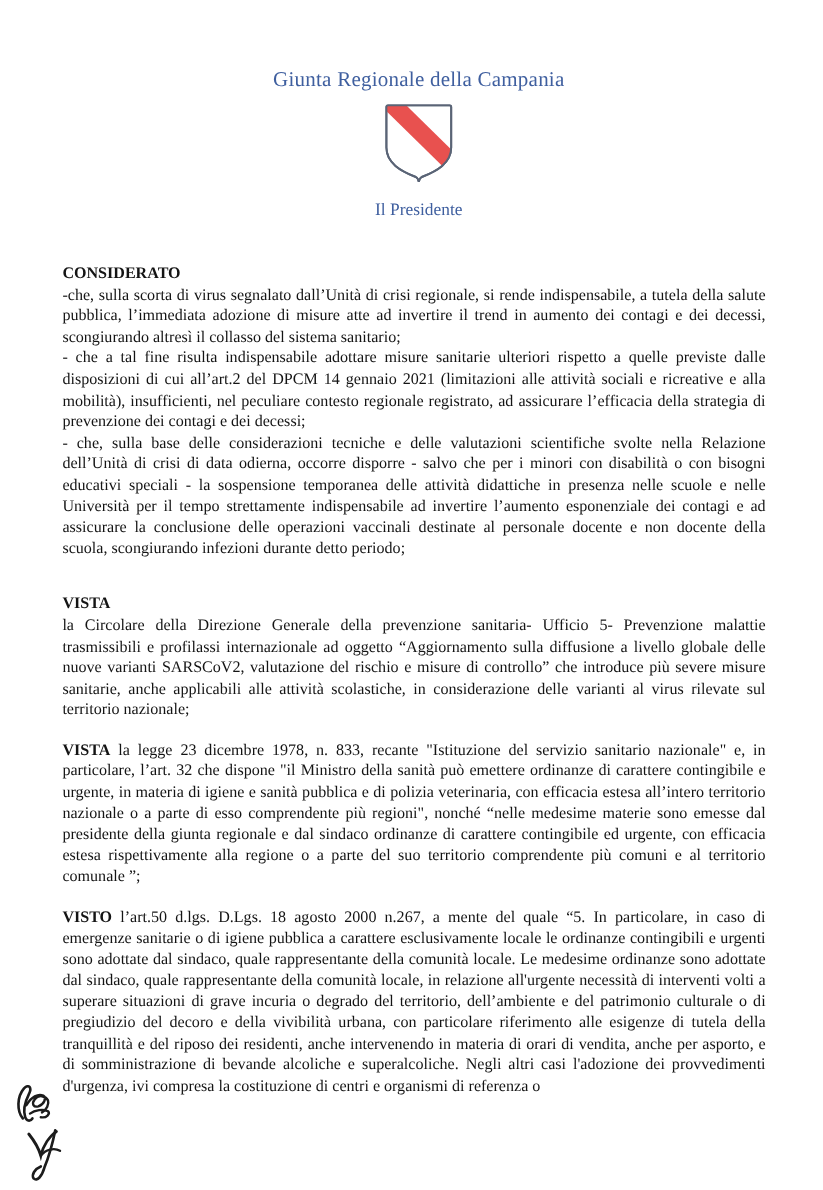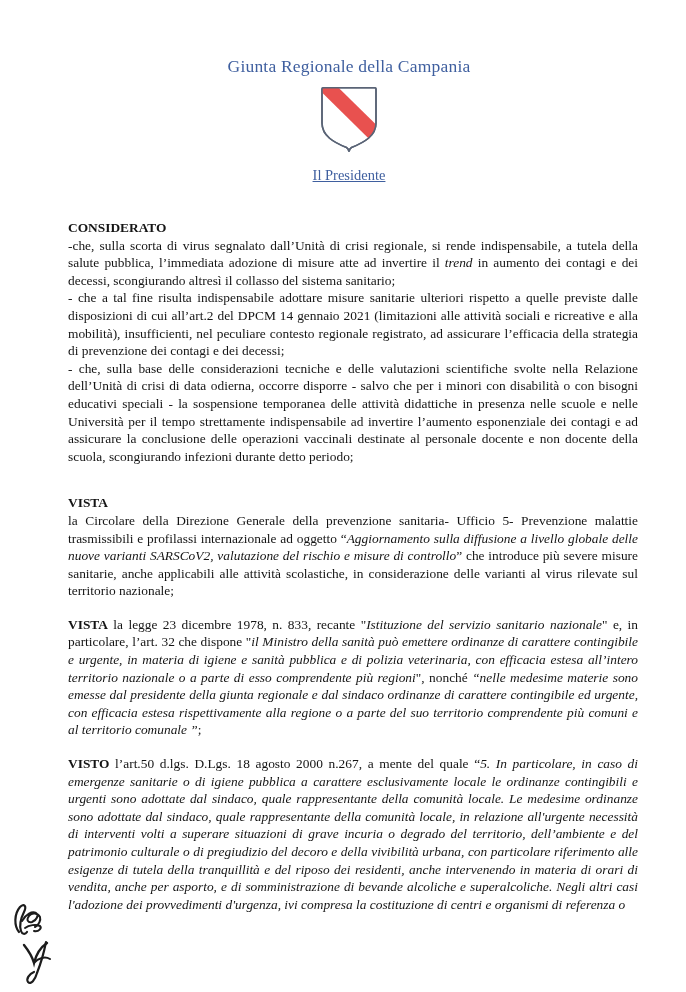--- a/index.html
+++ b/index.html
@@ -8,31 +8,31 @@
     background:#ffffff;
     font-family:"Liberation Serif", serif;
     position:relative;overflow:hidden;
     -webkit-font-smoothing:antialiased;
   }
   .header{text-align:center;padding-top:56px;padding-left:12px;}
   .title{
     font-size:17.5px;letter-spacing:.2px;color:#3f5f9f;
   }
   .emblem-wrap{margin-top:9px;height:68px;}
-  .subtitle{font-size:14.5px;color:#3f5f9f;margin-top:13px;text-decoration:underline;}
+  .subtitle{font-size:14.5px;color:#3f5f9f;margin-top:13px;}
   .doc{
-    margin:35px 48px 0 68px;
+    margin:35px 48px 0 52px;
     font-size:13.4px;line-height:17.6px;color:#141414;
     text-align:justify;text-justify:inter-word;
   }
   p.para{margin:0;}
   p.gap-sm{margin-top:16px;}
   p.gap-lg{margin-top:29px;}
   .b{font-weight:bold;}
-  .i{font-style:italic;}
+  .i{}
   .sig{position:absolute;}
   .sig-1{left:10px;top:901px;}
   .sig-2{left:19px;top:936px;}
   .sig svg path{fill:none;stroke:#1c1c1c;stroke-linecap:round;}
 </style>
 </head>
 <body>
 
 <div class="header">
   <div class="title">Giunta Regionale della Campania</div>

